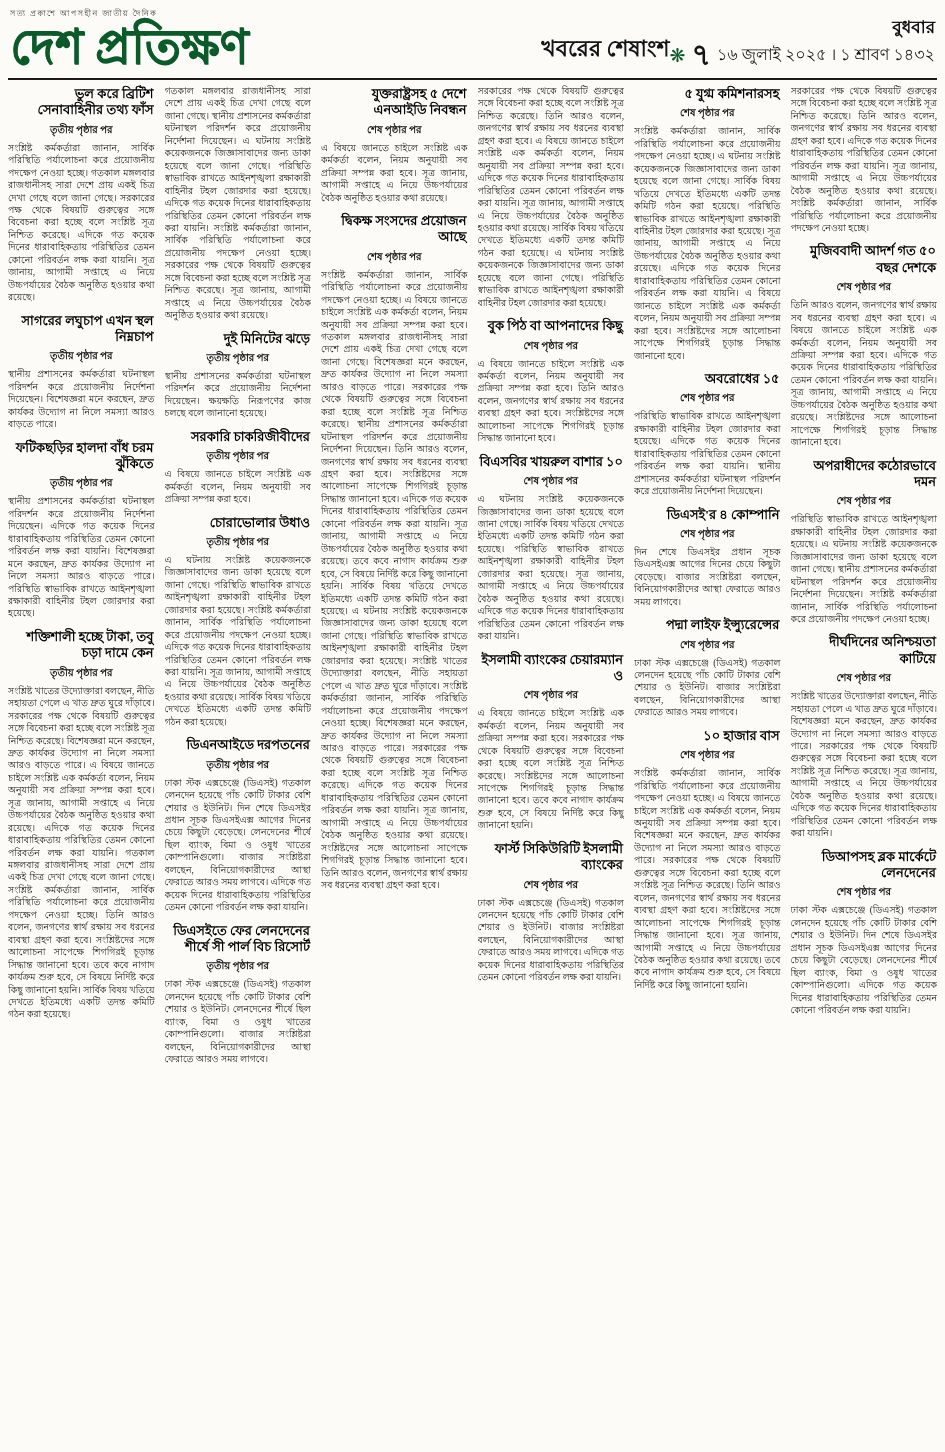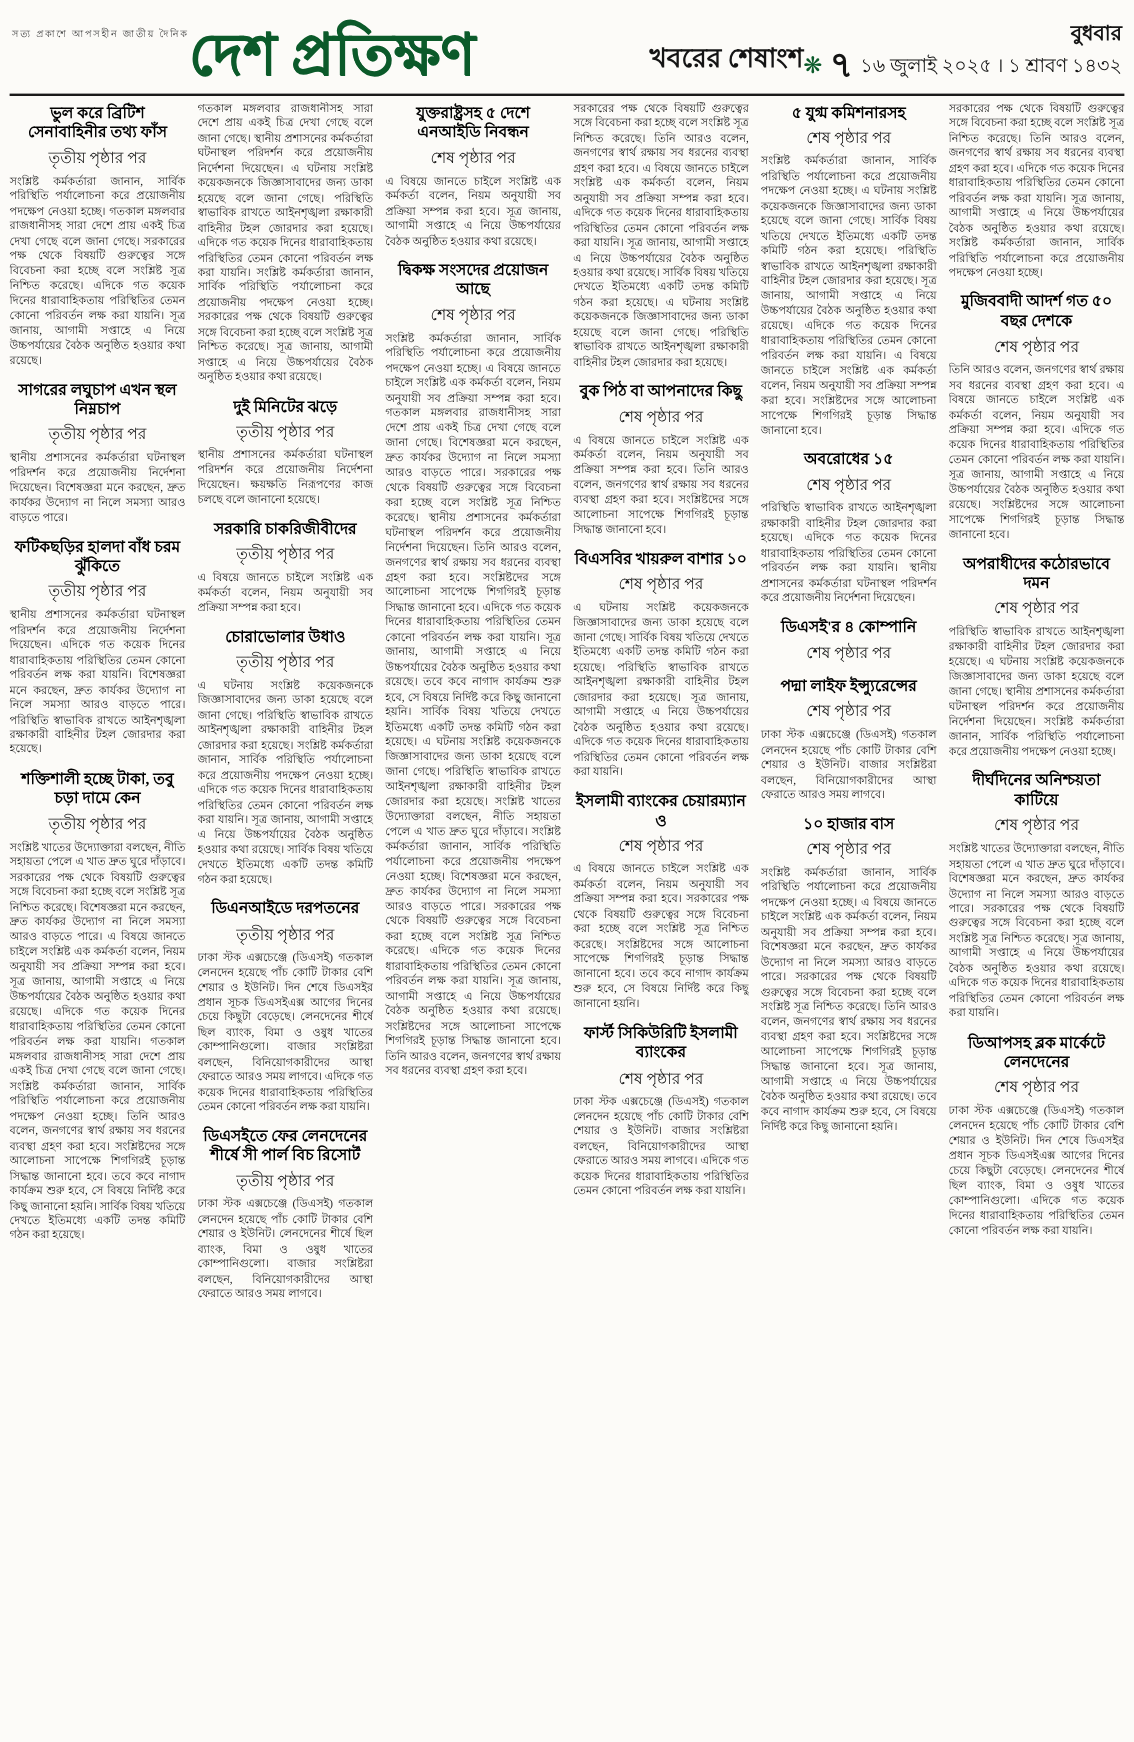--- a/index.html
+++ b/index.html
@@ -14,21 +14,21 @@
     background: var(--paper, #fcfbf8);
     padding: 0 8px;
     overflow: hidden;
   }
   .header {
     display: flex; justify-content: space-between; align-items: flex-end;
     height: 80px;
     padding: 8px 2px 6px;
     border-bottom: 2.5px solid var(--rule, #1a1a1a);
   }
-  .masthead { display: flex; }
+  .masthead { display: flex; flex-direction: column; }
   .masthead .tagline {
     font-size: 8px; color: #444; letter-spacing: 1.5px; margin-bottom: 2px;
   }
   .masthead .title {
     font-size: 48px; font-weight: bold; line-height: 1.05;
     color: var(--masthead_green, #0b5a2a);
     text-shadow: 0.5px 0.5px 0 var(--masthead_green, #0b5a2a);
   }
   .header-right { display: flex; align-items: flex-end; }
   .section-title { font-size: 22px; font-weight: bold; padding-bottom: 4px; white-space: nowrap; }
@@ -39,25 +39,25 @@
   .date-line { font-size: 16px; white-space: nowrap; }
   .columns-grid {
     display: grid; grid-template-columns: repeat(6, 1fr);
     column-gap: 10px;
     height: 1360px; overflow: hidden;
     padding-top: 5px;
   }
   .col { overflow: hidden; }
   .article { margin-bottom: 2px; }
   .headline {
-    font-size: 13px; line-height: 1.26; font-weight: bold; text-align: center;
+    font-size: 13px; line-height: 1.26; font-weight: bold; text-align: right;
     margin: 9px 1px 3px; color: #000;
   }
   .article:first-child .headline { margin-top: 1px; }
-  .continued { font-size: 13px; font-weight: normal; text-align: center; margin-bottom: 3px; }
+  .continued { font-size: 10px; font-weight: bold; text-align: center; margin-bottom: 3px; }
   .body-text {
     font-size: 9.3px; line-height: 1.34; text-align: justify; text-justify: inter-word;
     color: #1c1c1c;
   }
 </style>
 </head>
 <body>
 
 <div class="page">
   <header class="header">
@@ -172,20 +172,21 @@
           <p class="body-text">সংশ্লিষ্ট কর্মকর্তারা জানান, সার্বিক পরিস্থিতি পর্যালোচনা করে প্রয়োজনীয় পদক্ষেপ নেওয়া হচ্ছে। এ ঘটনায় সংশ্লিষ্ট কয়েকজনকে জিজ্ঞাসাবাদের জন্য ডাকা হয়েছে বলে জানা গেছে। সার্বিক বিষয় খতিয়ে দেখতে ইতিমধ্যে একটি তদন্ত কমিটি গঠন করা হয়েছে। পরিস্থিতি স্বাভাবিক রাখতে আইনশৃঙ্খলা রক্ষাকারী বাহিনীর টহল জোরদার করা হয়েছে। সূত্র জানায়, আগামী সপ্তাহে এ নিয়ে উচ্চপর্যায়ের বৈঠক অনুষ্ঠিত হওয়ার কথা রয়েছে। এদিকে গত কয়েক দিনের ধারাবাহিকতায় পরিস্থিতির তেমন কোনো পরিবর্তন লক্ষ করা যায়নি। এ বিষয়ে জানতে চাইলে সংশ্লিষ্ট এক কর্মকর্তা বলেন, নিয়ম অনুযায়ী সব প্রক্রিয়া সম্পন্ন করা হবে। সংশ্লিষ্টদের সঙ্গে আলোচনা সাপেক্ষে শিগগিরই চূড়ান্ত সিদ্ধান্ত জানানো হবে।</p>
         </article>
         <article class="article">
           <h2 class="headline">অবরোধের ১৫</h2>
           <div class="continued">শেষ পৃষ্ঠার পর</div>
           <p class="body-text">পরিস্থিতি স্বাভাবিক রাখতে আইনশৃঙ্খলা রক্ষাকারী বাহিনীর টহল জোরদার করা হয়েছে। এদিকে গত কয়েক দিনের ধারাবাহিকতায় পরিস্থিতির তেমন কোনো পরিবর্তন লক্ষ করা যায়নি। স্থানীয় প্রশাসনের কর্মকর্তারা ঘটনাস্থল পরিদর্শন করে প্রয়োজনীয় নির্দেশনা দিয়েছেন।</p>
         </article>
         <article class="article">
           <h2 class="headline">ডিএসই'র ৪ কোম্পানি</h2>
           <div class="continued">শেষ পৃষ্ঠার পর</div>
+          <p class="body-text">দিন শেষে ডিএসইর প্রধান সূচক ডিএসইএক্স আগের দিনের চেয়ে কিছুটা বেড়েছে। বাজার সংশ্লিষ্টরা বলছেন, বিনিয়োগকারীদের আস্থা ফেরাতে আরও সময় লাগবে।</p>
         </article>
         <article class="article">
           <h2 class="headline">পদ্মা লাইফ ইন্স্যুরেন্সের</h2>
           <div class="continued">শেষ পৃষ্ঠার পর</div>
           <p class="body-text">ঢাকা স্টক এক্সচেঞ্জে (ডিএসই) গতকাল লেনদেন হয়েছে পাঁচ কোটি টাকার বেশি শেয়ার ও ইউনিট। বাজার সংশ্লিষ্টরা বলছেন, বিনিয়োগকারীদের আস্থা ফেরাতে আরও সময় লাগবে।</p>
         </article>
         <article class="article">
           <h2 class="headline">১০ হাজার বাস</h2>
           <div class="continued">শেষ পৃষ্ঠার পর</div>
           <p class="body-text">সংশ্লিষ্ট কর্মকর্তারা জানান, সার্বিক পরিস্থিতি পর্যালোচনা করে প্রয়োজনীয় পদক্ষেপ নেওয়া হচ্ছে। এ বিষয়ে জানতে চাইলে সংশ্লিষ্ট এক কর্মকর্তা বলেন, নিয়ম অনুযায়ী সব প্রক্রিয়া সম্পন্ন করা হবে। বিশেষজ্ঞরা মনে করছেন, দ্রুত কার্যকর উদ্যোগ না নিলে সমস্যা আরও বাড়তে পারে। সরকারের পক্ষ থেকে বিষয়টি গুরুত্বের সঙ্গে বিবেচনা করা হচ্ছে বলে সংশ্লিষ্ট সূত্র নিশ্চিত করেছে। তিনি আরও বলেন, জনগণের স্বার্থ রক্ষায় সব ধরনের ব্যবস্থা গ্রহণ করা হবে। সংশ্লিষ্টদের সঙ্গে আলোচনা সাপেক্ষে শিগগিরই চূড়ান্ত সিদ্ধান্ত জানানো হবে। সূত্র জানায়, আগামী সপ্তাহে এ নিয়ে উচ্চপর্যায়ের বৈঠক অনুষ্ঠিত হওয়ার কথা রয়েছে। তবে কবে নাগাদ কার্যক্রম শুরু হবে, সে বিষয়ে নির্দিষ্ট করে কিছু জানানো হয়নি।</p>

